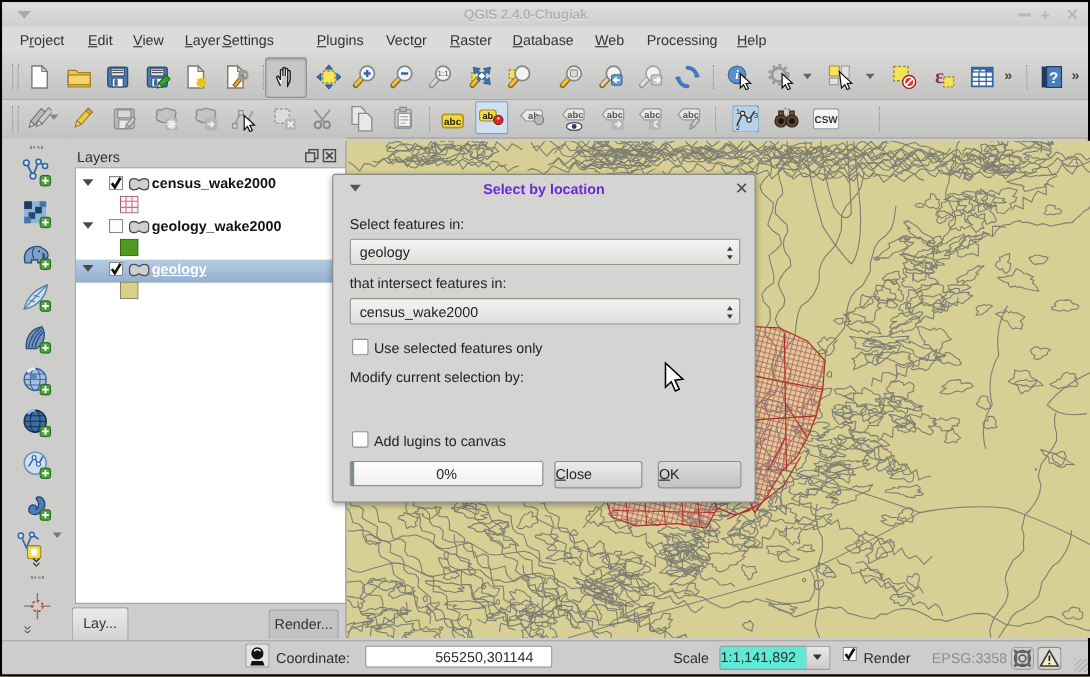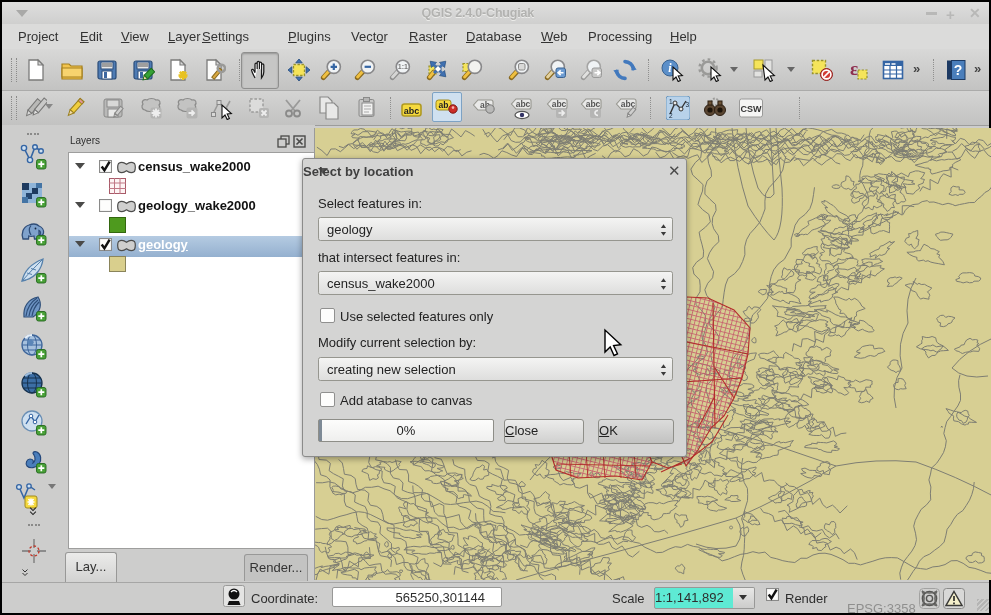--- a/index.html
+++ b/index.html
@@ -10,21 +10,21 @@
 #menubar span{position:absolute;top:5px}
 #tb1{left:0;top:47px;width:100%;height:41px;background:linear-gradient(#d8d8d7,#c3c3c2);border-bottom:1px solid #ababaa}
 #tb2{left:0;top:89px;width:100%;height:34px;background:linear-gradient(#d4d4d3,#c2c2c1);border-bottom:1px solid #9c9c9b}
 .ic{position:absolute}
 .sep{position:absolute;width:2px;border-left:1px dotted #8f8f8e;height:22px}
 .hndl{position:absolute;width:4px;border-left:1px dotted #8a8a89;border-right:1px dotted #8a8a89;height:24px}
 .ov{position:absolute;font-size:13px;font-weight:bold;color:#444}
 .dd{position:absolute;width:0;height:0;border-left:4px solid transparent;border-right:4px solid transparent;border-top:5px solid #666}
 #sidebar{left:0;top:123px;width:60px;height:457px;background:#cdcdcc}
 #lpanel{left:60px;top:123px;width:253px;height:457px;background:#cdcdcc}
-#ltitle{left:8px;top:10px;font-size:10px;color:#2e2e2e}
+#ltitle{left:8px;top:10px;font-size:13px;color:#2e2e2e}
 #ltree{left:6px;top:27px;width:245px;height:395px;background:#fff;border:1px solid #9e9e9d;font-size:13px}
 #map{left:312px;top:126px;width:679px;height:452px;background:#d7cf93;overflow:hidden;border-left:1px solid #9a9a99;box-sizing:border-box}
 .layname{font-weight:bold;color:#111}
 #tabs{left:60px;top:549px;width:253px;height:29px}
 .tab{position:absolute;font-size:13px;color:#333;border:1px solid #989897;border-bottom:none;background:#c3c3c2;text-align:center}
 #statusbar{left:0;top:580px;width:100%;height:30px;background:#cdcdcc;border-top:1px solid #a6a6a5;font-size:13px;color:#2e2e2e}
 #dlg{left:300px;top:156px;width:383px;height:297px;background:#d4d4d3;border:1px solid #8b8b8a;border-radius:3px;box-shadow:0 2px 6px rgba(0,0,0,0.35);font-size:13px;color:#232323}
 .combo{position:absolute;left:15px;width:355px;height:24px;background:linear-gradient(#f4f4f3,#dededd);border:1px solid #96968f;border-radius:2.5px;line-height:23px;padding-left:8px;box-sizing:border-box}
 .spin{position:absolute;right:4px;top:4px;width:9px;height:16px}
 .cb{position:absolute;width:13px;height:13px;background:#fdfdfc;border:1px solid #90908f;border-radius:2px}
@@ -993,57 +993,53 @@
       <div class="abs" style="left:330px;top:4px;width:170px;height:20px;background:#fff;border:1px solid #989897;border-radius:2px;text-align:right;padding-right:16px;box-sizing:border-box;line-height:20px">565250,301144</div>
       <div class="abs" style="left:610px;top:8px">Scale</div>
       <div class="abs" style="left:652px;top:4px;width:78px;height:20px;background:#5eead4;border:1px solid #989897;border-radius:2px 0 0 2px;text-align:left;line-height:20px">1:1,141,892</div>
       <div class="abs" style="left:731px;top:4px;width:21px;height:20px;background:linear-gradient(#e8e8e7,#cccccb);border:1px solid #989897;border-left:none;border-radius:0 2px 2px 0"></div>
       <div class="dd" style="left:737px;top:12px;border-top-color:#333"></div>
       <svg class="abs" style="left:764px;top:5px" width="13" height="13" viewBox="0 0 12 12">
         <rect x="0.5" y="0.5" width="11" height="11" fill="#fdfdfc" stroke="#8a8a89"></rect>
         <path d="M2.5 6 L5 9.5 L9.8 1.5" stroke="#111" stroke-width="2.3" fill="none"></path>
       </svg>
       <div class="abs" style="left:783px;top:8px">Render</div>
-      <div class="abs" style="left:845px;top:18px;color:#8f8f8e">EPSG:3358</div>
+      <div class="abs" style="left:845px;top:8px;color:#8f8f8e">EPSG:3358</div>
       <svg class="abs" style="left:917px;top:5px" width="21" height="21" viewBox="0 0 21 21">
         <rect x="0.5" y="0.5" width="20" height="20" rx="4" fill="#cfcfce" stroke="#a2a2a1"></rect>
         <circle cx="10.5" cy="10.5" r="7" fill="none" stroke="#555553" stroke-width="1.7"></circle>
         <circle cx="10.5" cy="10.5" r="3.1" fill="none" stroke="#555553" stroke-width="1.4"></circle>
         <path d="M3 3 C6.5 5.8,14.5 5.8,18 3 M3 18 C6.5 15.2,14.5 15.2,18 18 M3 3 C5.8 6.5,5.8 14.5,3 18 M18 3 C15.2 6.5,15.2 14.5,18 18" stroke="#666664" fill="none" stroke-width="1.5"></path>
       </svg>
       <svg class="abs" style="left:941px;top:5px" width="22" height="21" viewBox="0 0 22 21">
         <rect x="0.5" y="0.5" width="21" height="20" rx="3" fill="#d8d8d7" stroke="#8a8a89"></rect>
         <path d="M11 3.5 L19 17.5 H3 Z" fill="#f4efca" stroke="#3a3a38" stroke-width="1.5"></path>
         <path d="M11 8 v5 M11 14.6 v1.6" stroke="#222" stroke-width="1.6"></path>
       </svg>
       <div class="abs" style="left:975px;top:16px;width:12px;height:12px;background:repeating-linear-gradient(135deg,#b5b5b4 0 1.5px,transparent 1.5px 3.5px)"></div>
     </div>
  <div id="dlg" class="abs">
       <div class="abs" style="left:15px;top:9px;width:0;height:0;border-left:5px solid transparent;border-right:5px solid transparent;border-top:6px solid #555"></div>
-      <div class="abs" style="left:0;top:5px;width:100%;text-align:left;font-weight:bold;color:#404040">Select by location</div>
+      <div class="abs" style="left:0;top:5px;width:100%;text-align:center;font-weight:bold;color:#6d28d9">Select by location</div>
       <div class="abs" style="left:365px;top:3px;font-size:15px;color:#4a4a4a">✕</div>
       <div class="abs" style="left:15px;top:37px">Select features in:</div>
       <div class="combo" style="top:58px">geology<svg class="spin" width="9" height="16" viewBox="0 0 9 16">
           <path d="M4.5 2.2 L7.1 6 H1.9 Z" fill="#3a3a3a"></path>
           <path d="M4.5 13.8 L1.9 10 H7.1 Z" fill="#3a3a3a"></path>
         </svg></div>
       <div class="abs" style="left:15px;top:91px">that intersect features in:</div>
       <div class="combo" style="top:112px">census_wake2000<svg class="spin" width="9" height="16" viewBox="0 0 9 16">
           <path d="M4.5 2.2 L7.1 6 H1.9 Z" fill="#3a3a3a"></path>
           <path d="M4.5 13.8 L1.9 10 H7.1 Z" fill="#3a3a3a"></path>
         </svg></div>
       <div class="cb" style="left:17px;top:149px"></div>
       <div class="abs" style="left:37px;top:150px">Use selected features only</div>
       <div class="abs" style="left:15px;top:176px">Modify current selection by:</div>
-      <div class="combo" style="top:198px">creating new selection<svg class="spin" width="9" height="16" viewBox="0 0 9 16">
-          <path d="M4.5 2.2 L7.1 6 H1.9 Z" fill="#3a3a3a"></path>
-          <path d="M4.5 13.8 L1.9 10 H7.1 Z" fill="#3a3a3a"></path>
-        </svg></div>
       <div class="cb" style="left:17px;top:233px"></div>
-      <div class="abs" style="left:37px;top:234px">Add atabase to canvas</div>
+      <div class="abs" style="left:37px;top:234px">Add lugins to canvas</div>
       <div class="abs" style="left:15px;top:260px;width:174px;height:21px;background:linear-gradient(#fdfdfc,#efefee);border:1px solid #8e8e88;border-radius:2px;text-align:center;line-height:21px">0%<div class="abs" style="left:0;top:0;width:3px;height:21px;background:#7e8a96"></div></div>
       <div class="dbtn" style="left:201px;top:260px;width:78px"><u>C</u>lose</div>
       <div class="dbtn" style="left:295px;top:260px;width:74px;background:linear-gradient(#dcdcdb,#c2c2c1)"><u>O</u>K</div>
     </div>
  <svg class="abs" id="cursor" style="left:596px;top:326px" width="26" height="30" viewBox="0 0 26 30">
       <path d="M7 2 L7 24 L12.2 19 L16 27.5 L19.5 25.8 L15.6 17.6 L22.8 16.8 Z" fill="#fff" stroke="#000" stroke-width="1.4"></path>
     </svg>
 </div>
 
 </body></html>

